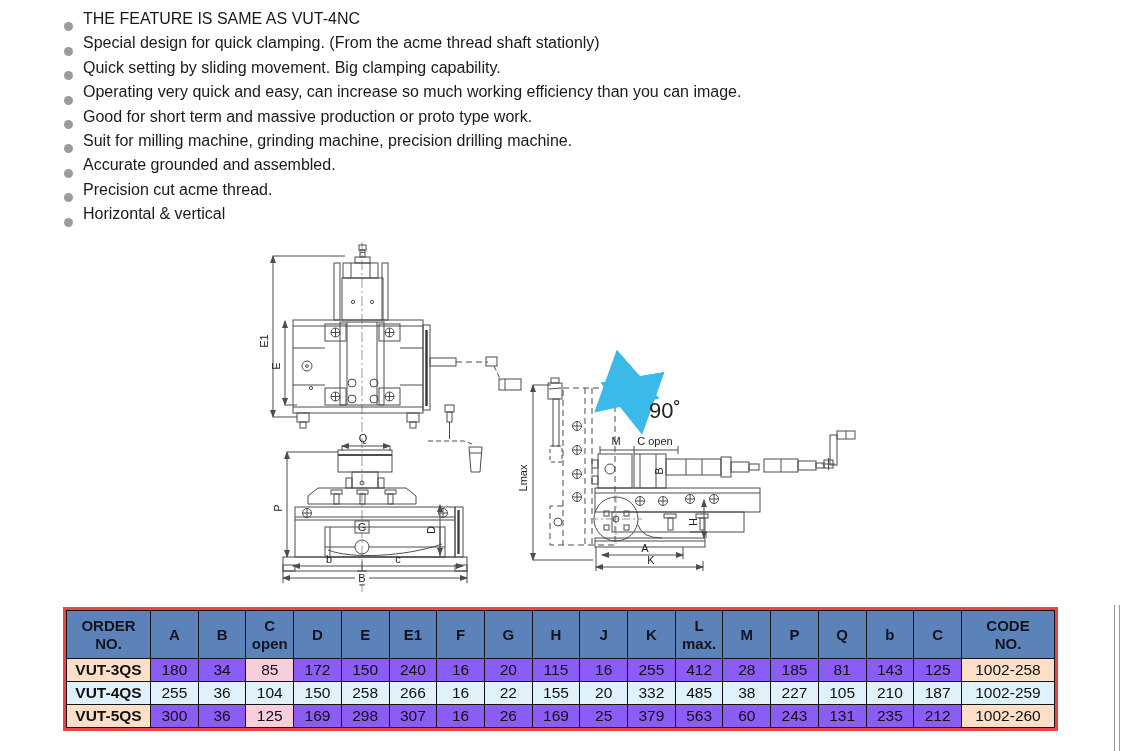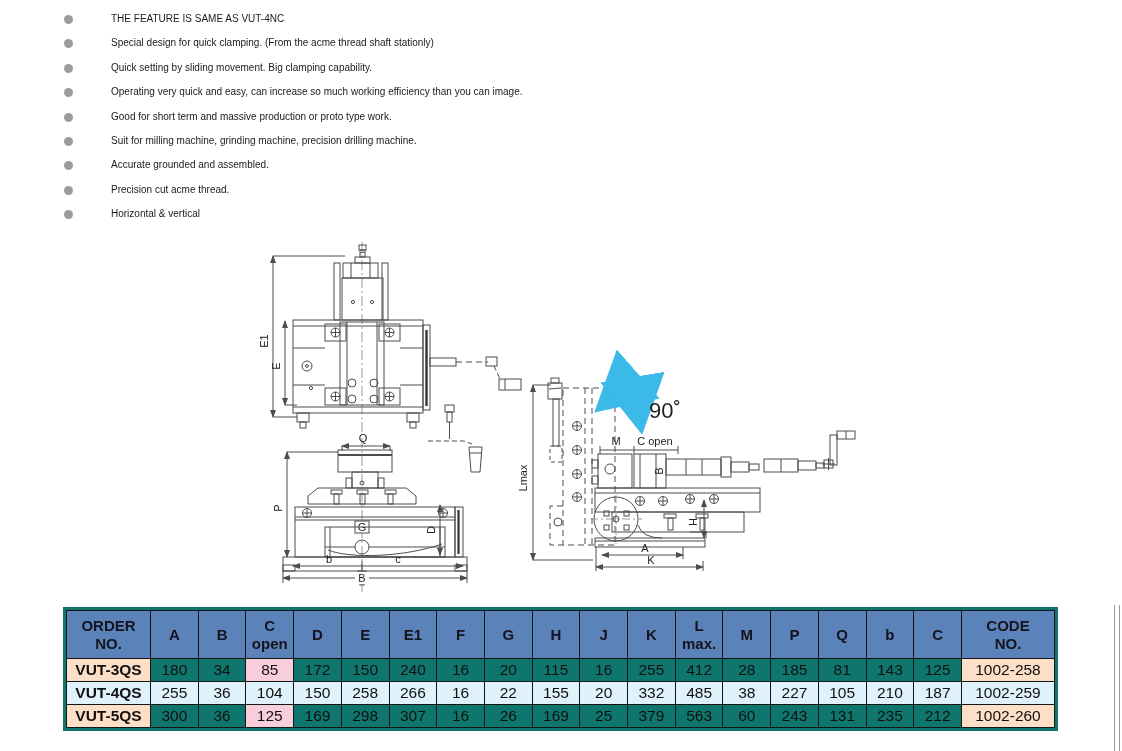--- a/index.html
+++ b/index.html
@@ -2,35 +2,35 @@
 <html><head>
 <meta charset="utf-8">
 <style>
   html,body{margin:0;padding:0;}
   body{
     width:1122px;height:751px;position:relative;background:#ffffff;
     font-family:"Liberation Sans", sans-serif;color:#161616;overflow:hidden;
   }
   
   .features{position:absolute;left:64px;top:7px;list-style:none;margin:0;padding:0;}
-  .features li{display:flex;align-items:flex-start;height:24.4px;font-size:10px;line-height:24.4px;color:#1a1a1a;gap:28px;}
+  .features li{display:flex;align-items:flex-end;height:24.4px;font-size:16px;line-height:24.4px;color:#1a1a1a;}
   .features .dot{flex:0 0 auto;width:9px;height:9px;border-radius:50%;background:#9b9b9b;margin:8px 10px 0 0;}
   
   .drawing{position:absolute;left:250px;top:238px;}
   .drawing text{font-family:"Liberation Sans",sans-serif;fill:#222;}
   
-  .tbl-wrap{position:absolute;left:63px;top:607px;width:995px;box-sizing:border-box;border:3px solid #0f766e;background:#fff;}
+  .tbl-wrap{position:absolute;left:63px;top:607px;width:995px;box-sizing:border-box;border:3px solid #ef4444;background:#fff;}
   table.spec{border-collapse:collapse;table-layout:fixed;width:100%;}
   table.spec col.c-order{width:84px;}
   table.spec col.c-code{width:93px;}
   table.spec th,table.spec td{border:1.6px solid #141414;text-align:center;vertical-align:middle;padding:0;overflow:hidden;}
   table.spec thead tr{height:48px;}
   table.spec th{background:#5c82ba;color:#14141e;font-weight:bold;font-size:15px;line-height:1.15;white-space:pre-line;}
   table.spec tbody tr{height:23px;}
-  table.spec td{font-size:15.5px;color:#101010;background:#0f766e;}
+  table.spec td{font-size:15.5px;color:#101010;background:#8b5cf6;}
   table.spec tr.alt td{background:#dff1fa;}
   table.spec td.model{background:#fcdfc6;font-weight:bold;}
   table.spec td.code{background:#fcdfc6;}
   table.spec td.pink{background:#f8cddc;}
   
   .page-edge{position:absolute;left:1114px;top:605px;width:4px;height:146px;border-left:1.5px solid #9a9a9a;border-right:1.5px solid #9a9a9a;}
 </style>
 </head>
 <body>
 

